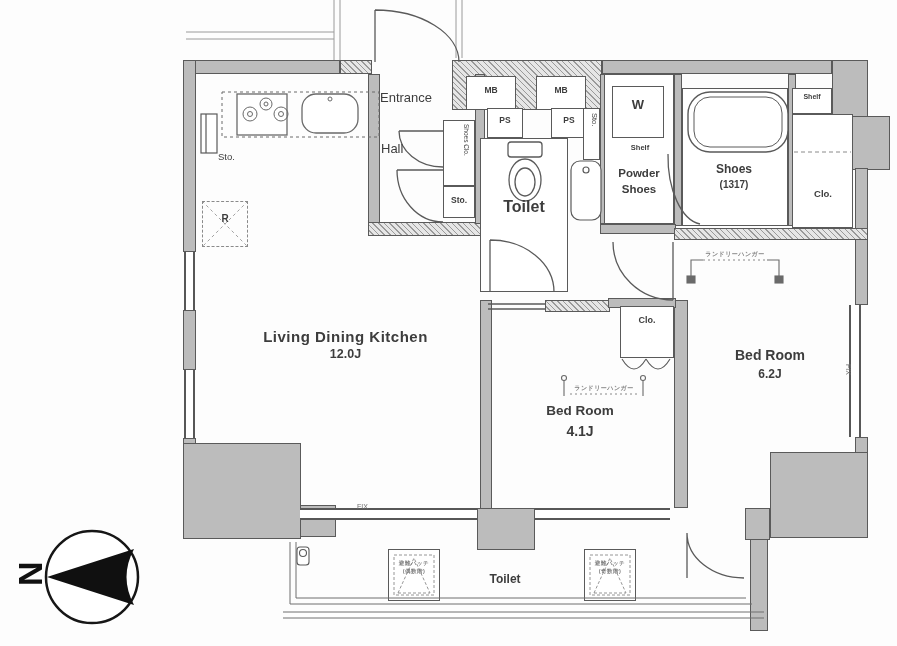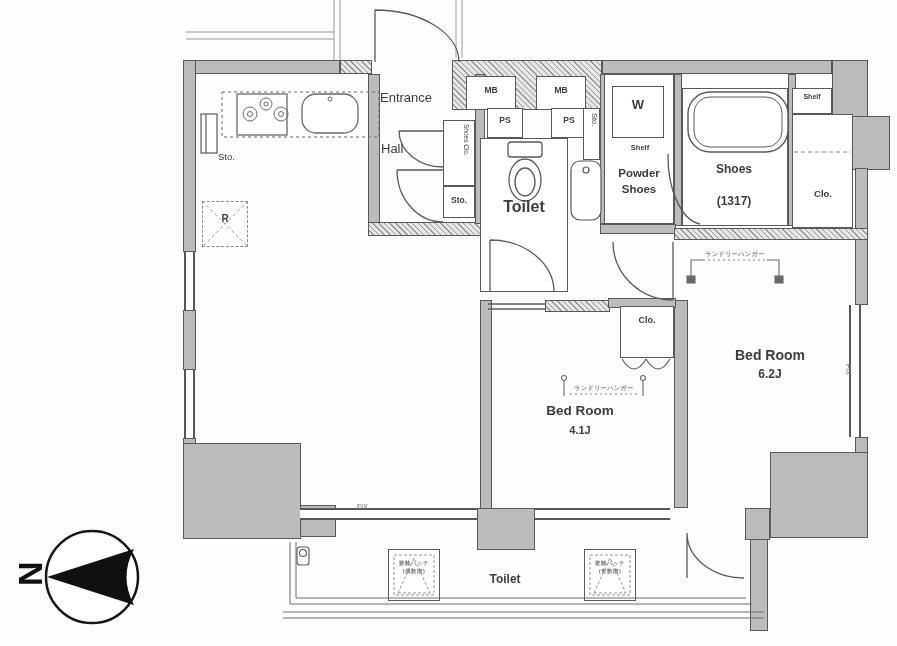--- a/index.html
+++ b/index.html
@@ -198,27 +198,29 @@
   <div class="lbl ctr" style="left:443px;top:196px;width:32px;font-size:8.5px;">Sto.</div>
   <div class="lbl" style="left:218px;top:152px;font-size:9.5px;">Sto.</div>
   <div class="lbl ctr" style="left:202px;top:213px;width:46px;font-size:10px;">R</div>
 
   <div class="lbl ctr" style="left:484px;top:198px;width:80px;font-size:16px;">Toilet</div>
   <div class="lbl ctr" style="left:604px;top:167px;width:70px;font-size:11.5px;">Powder</div>
   <div class="lbl ctr" style="left:604px;top:183px;width:70px;font-size:11.5px;">Shoes</div>
   <div class="lbl ctr" style="left:618px;top:144px;width:44px;font-size:7.5px;">Shelf</div>
   <div class="lbl ctr" style="left:612px;top:98px;width:52px;font-size:13px;">W</div>
   <div class="lbl ctr" style="left:684px;top:163px;width:100px;font-size:12px;">Shoes</div>
-  <div class="lbl ctr" style="left:684px;top:179px;width:100px;font-size:12px;margin-top:16px;">(1317)</div>
+  <div class="lbl ctr" style="left:684px;top:179px;width:100px;font-size:10px;">(1317)</div>
   <div class="lbl ctr" style="left:793px;top:93px;width:38px;font-size:7px;">Shelf</div>
   <div class="lbl ctr" style="left:800px;top:189px;width:46px;font-size:9.5px;">Clo.</div>
   <div class="lbl ctr" style="left:622px;top:316px;width:50px;font-size:9px;">Clo.</div>
 
+  <div class="lbl ctr" style="left:228px;top:329px;width:235px;font-size:15px;letter-spacing:0.5px;">Living Dining Kitchen</div>
+  <div class="lbl ctr" style="left:228px;top:348px;width:235px;font-size:12.5px;">12.0J</div>
   <div class="lbl ctr" style="left:515px;top:404px;width:130px;font-size:13.5px;">Bed Room</div>
-  <div class="lbl ctr" style="left:515px;top:424px;width:130px;font-size:11px;">4.1J</div>
+  <div class="lbl ctr" style="left:515px;top:424px;width:130px;font-size:14px;">4.1J</div>
   <div class="lbl ctr" style="left:710px;top:348px;width:120px;font-size:14px;">Bed Room</div>
   <div class="lbl ctr" style="left:710px;top:368px;width:120px;font-size:12px;">6.2J</div>
 
   <div class="lbl ctr" style="left:455px;top:573px;width:100px;font-size:12px;">Toilet</div>
   <div class="lbl" style="left:357px;top:503px;font-size:7px;color:#6f6f6f;">FIX</div>
   <div class="lbl vt" style="left:852px;top:364px;font-size:7px;color:#6f6f6f;">FIX</div>
 
   <div class="lbl tiny ctr" style="left:696px;top:251px;width:78px;">ランドリーハンガー</div>
   <div class="lbl tiny ctr" style="left:568px;top:385px;width:72px;">ランドリーハンガー</div>
 

